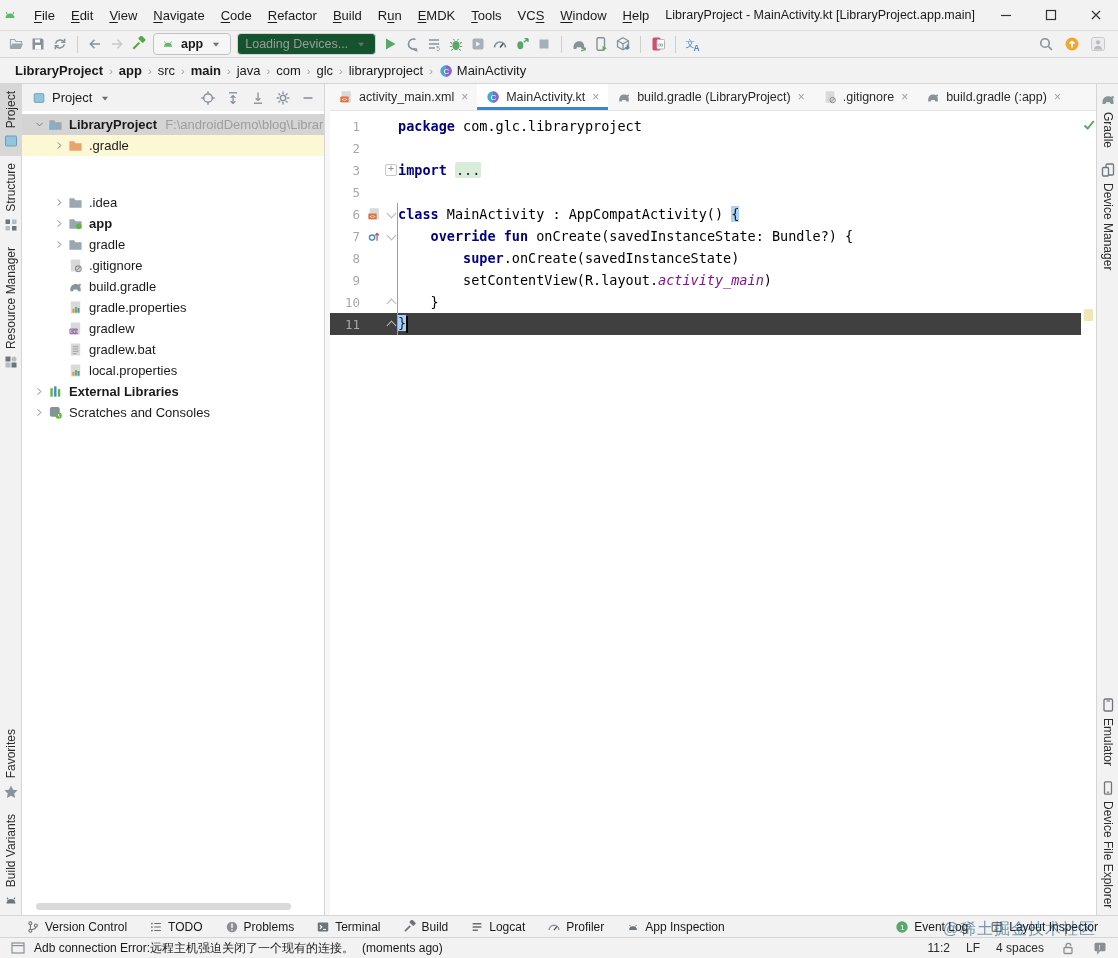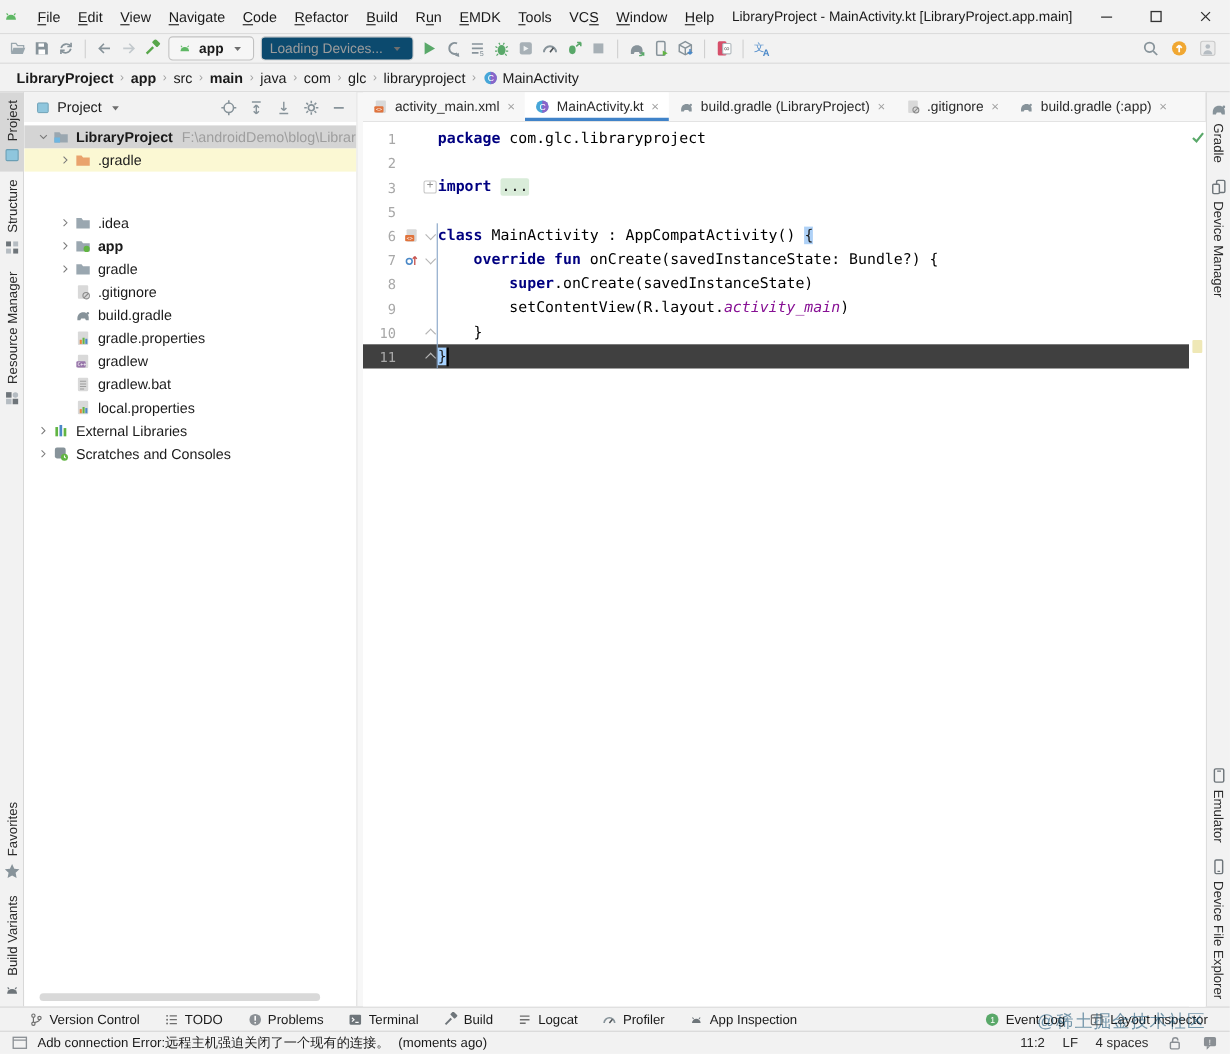--- a/index.html
+++ b/index.html
@@ -18,21 +18,21 @@
   .menu-item u{text-underline-offset:2px;}
   .win-title{flex:1;text-align:center;color:#1a1a1a;font-size:12.5px;white-space:nowrap;overflow:hidden;}
   .win-controls{display:flex;align-items:center;height:30px;}
   .wbtn{width:45px;height:30px;display:flex;align-items:center;justify-content:center;}
 
   
   .toolbar{height:28px;border-top:1px solid #dcdcdc;border-bottom:1px solid #d5d5d5;display:flex;align-items:center;padding:0 8px;gap:6px;flex:0 0 auto;background:#f2f2f2;}
   .tsep{width:1px;height:17px;background:#cfcfcf;margin:0 3px;}
   .combo{border:1px solid #c2c2c2;border-radius:4px;height:22px;display:flex;align-items:center;gap:6px;padding:0 7px;background:#f6f6f6;}
   .combo .lbl{font-weight:bold;font-size:12.5px;}
-  .combo.disabled{background:#0c4a6e;border-color:#d3d3d3;}
+  .combo.disabled{background:#14532d;border-color:#d3d3d3;}
   .combo.disabled .lbl{color:#9c9c9c;font-weight:normal;}
   .tb-right{margin-left:auto;display:flex;align-items:center;gap:10px;padding-right:4px;}
 
   
   .navbar{height:26px;display:flex;align-items:center;padding:0 12px;background:#f2f2f2;border-bottom:1px solid #d5d5d5;flex:0 0 auto;}
   .crumb{padding:2px 3px;white-space:nowrap;display:inline-flex;align-items:center;gap:4px;}
   .crumb.bold{font-weight:bold;}
   .crumb-sep{color:#a0a0a0;padding:0 3px;font-size:11px;}
 
   
@@ -596,21 +596,21 @@
             <span class="i t-icon">
               <svg viewBox="0 0 16 16" xmlns="http://www.w3.org/2000/svg">
                 <rect x="3" y="1.5" width="10" height="13" rx="1" fill="#d9d9d9"></rect>
                 <rect x="4.8" y="9.5" width="2" height="4" fill="#e8853c"></rect>
                 <rect x="7.5" y="7.5" width="2" height="6" fill="#62b543"></rect>
                 <rect x="10.2" y="8.5" width="2" height="5" fill="#4a88c7"></rect>
               </svg>
             </span>
             <span class="t-label">local.properties</span>
           </div>
-          <div class="trow" style="padding-left: 8px;">
+          <div class="trow" style="padding-left: 8px; font-weight: bold;">
             <span class="t-chev">
               <svg viewBox="0 0 16 16" xmlns="http://www.w3.org/2000/svg">
                 <path d="M5.5 3.5 10 8l-4.5 4.5" fill="none" stroke="#7a7a7a" stroke-width="1.4"></path>
               </svg>
             </span>
             <span class="i t-icon">
               <svg viewBox="0 0 16 16" xmlns="http://www.w3.org/2000/svg">
                 <rect x="2.5" y="4.5" width="2.6" height="9" fill="#62b543"></rect>
                 <rect x="6.5" y="2.5" width="2.6" height="11" fill="#4a88c7"></rect>
                 <rect x="10.5" y="5.5" width="2.6" height="8" fill="#62b543"></rect>

